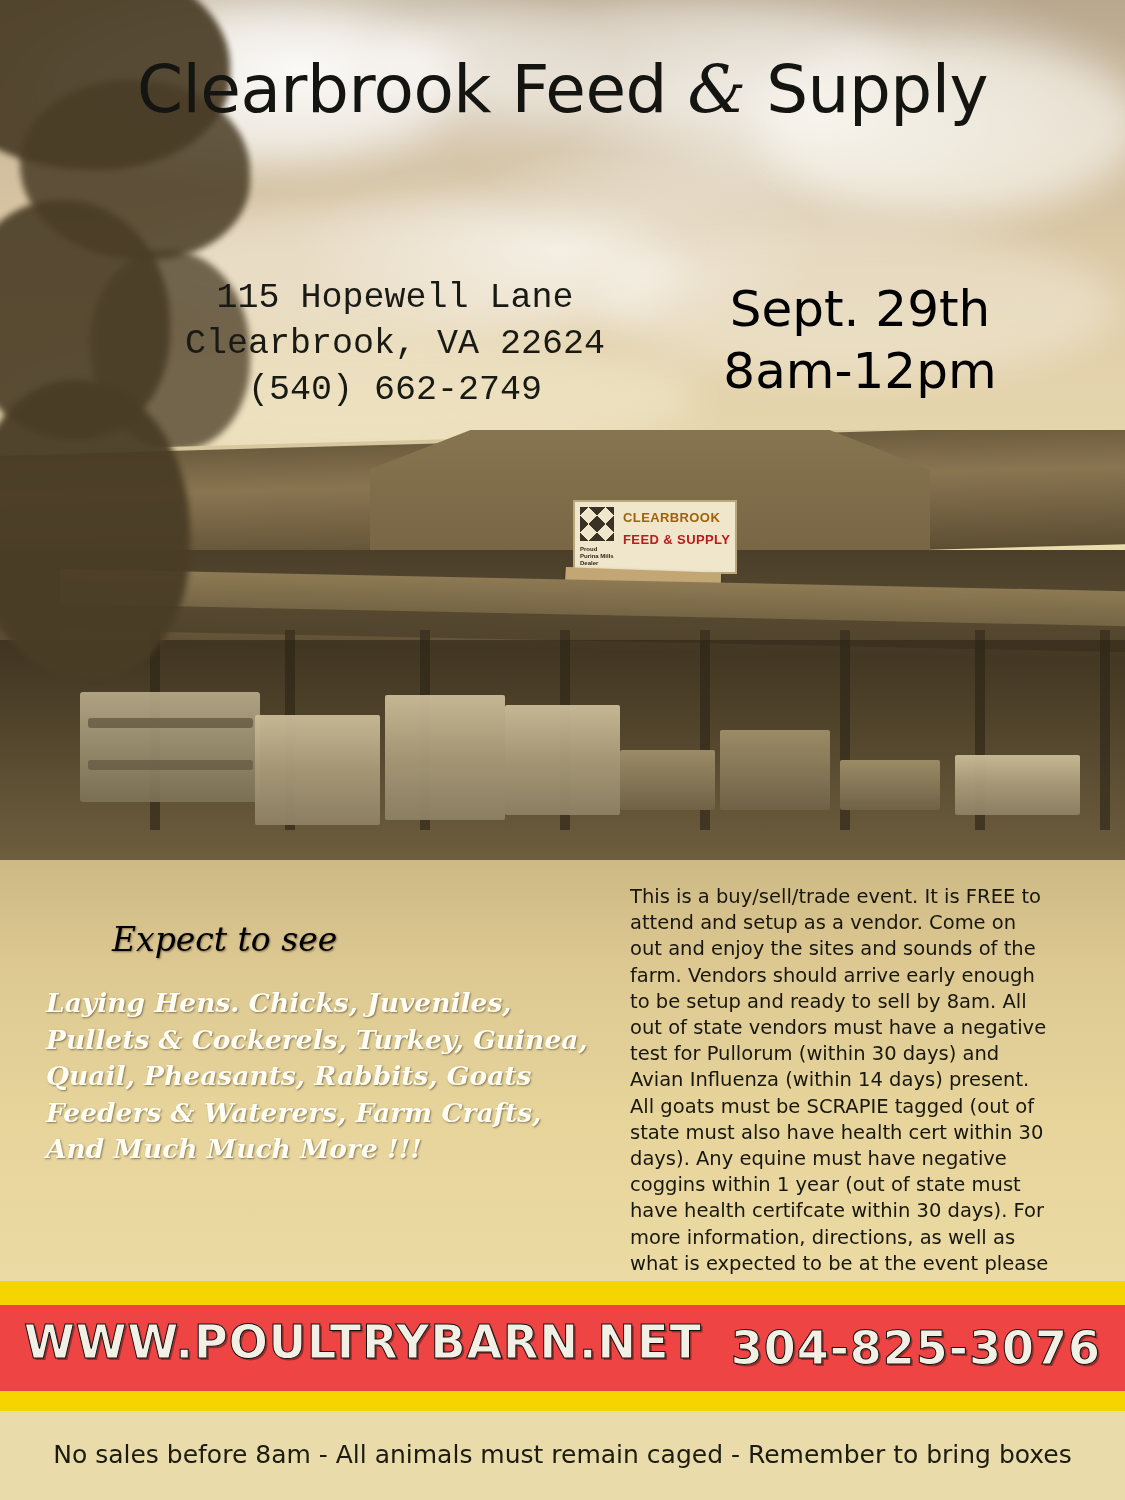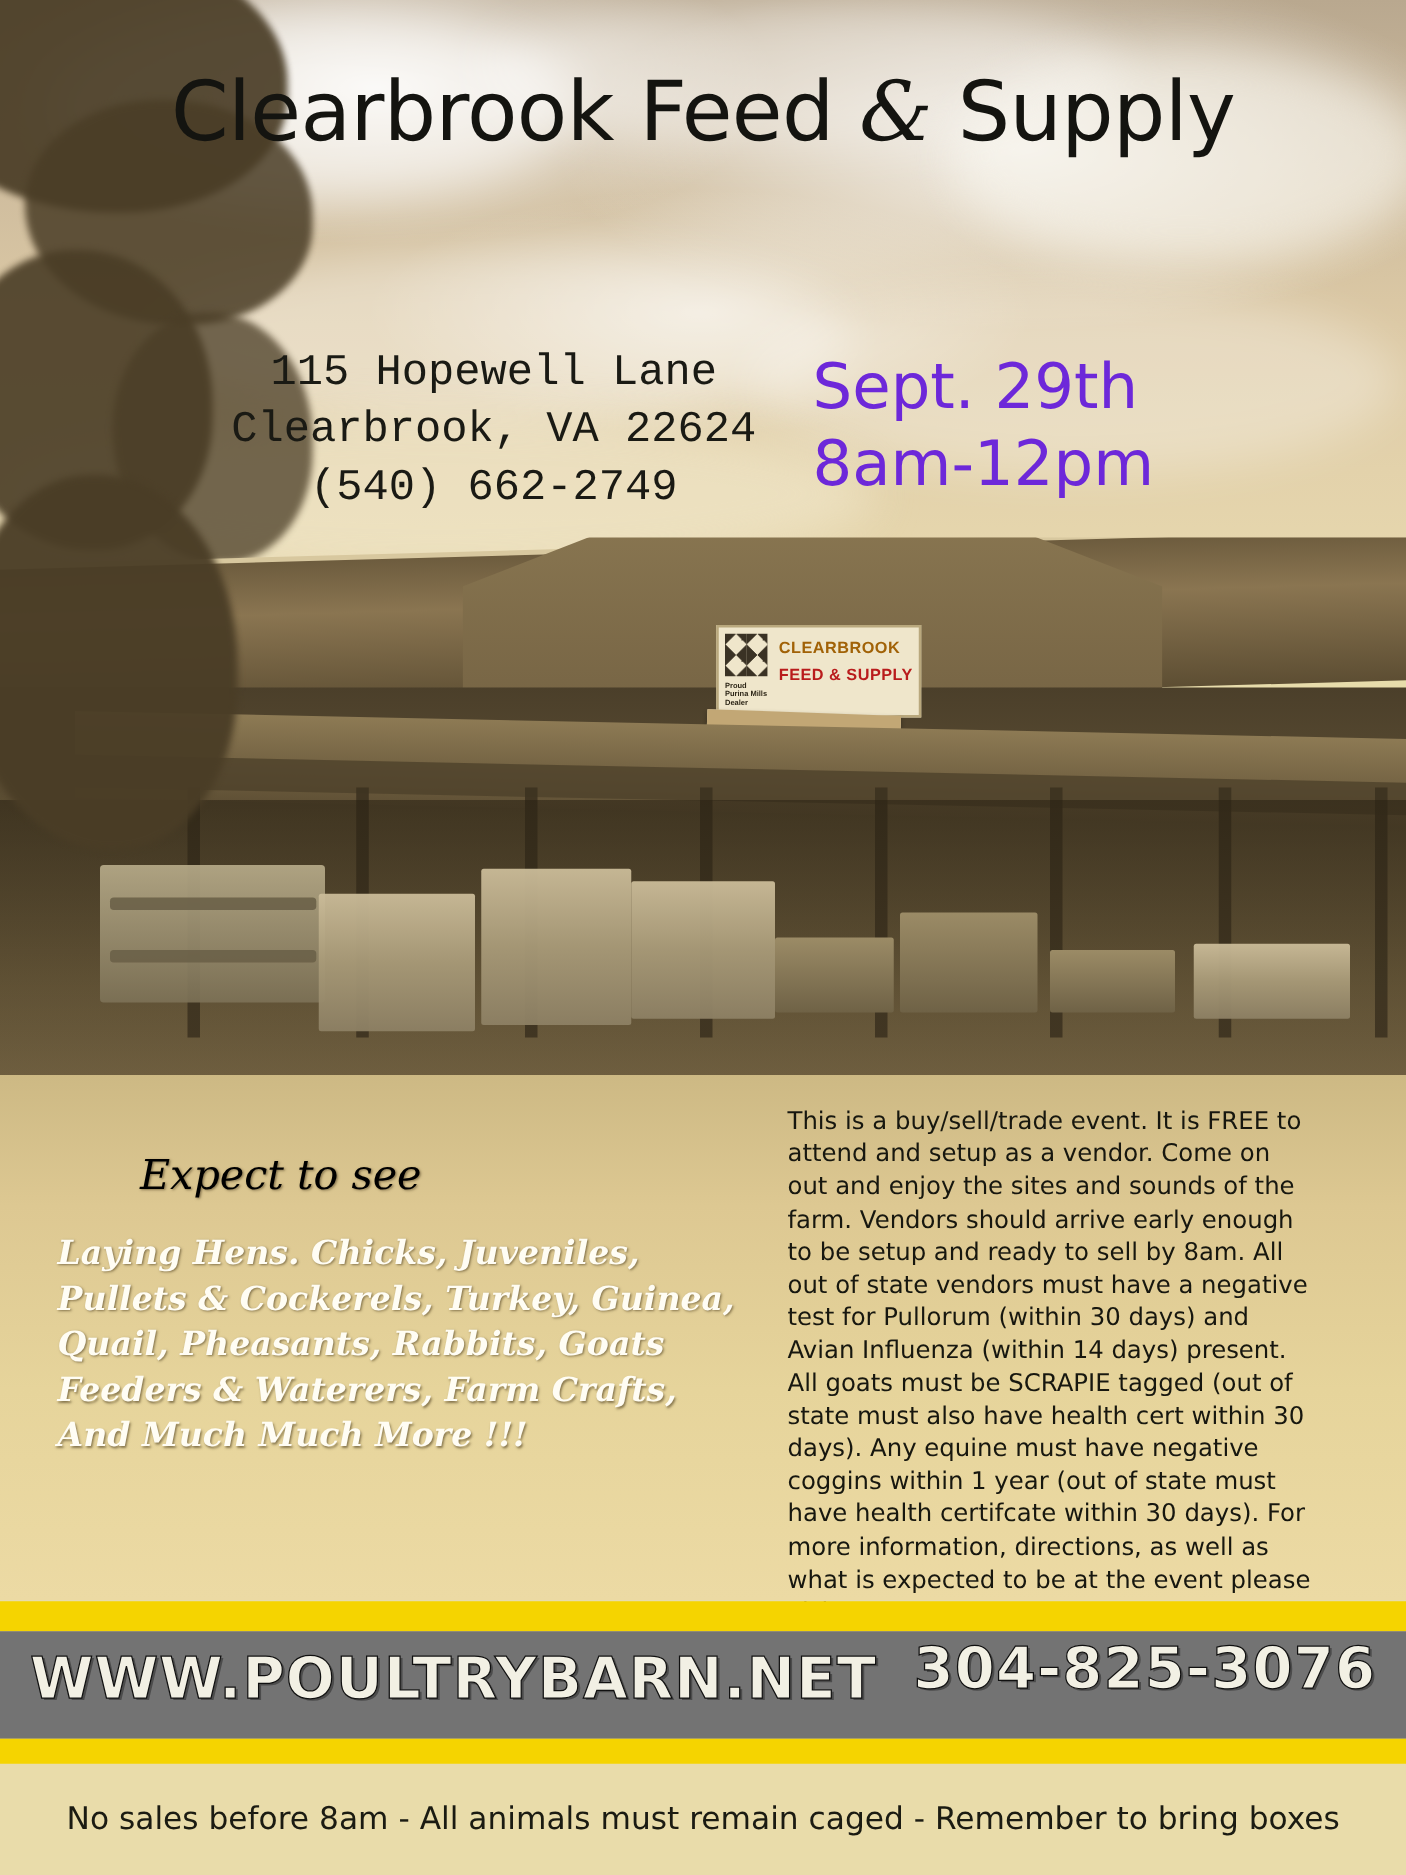--- a/index.html
+++ b/index.html
@@ -236,21 +236,22 @@
     color: #1a1a14;
     font-family: Liberation Mono, monospace;
     font-size: 35px;
     line-height: 46px;
   }
 
   .datebox {
     position: absolute;
     left: 650px; top: 278px;
     width: 420px;
-    color: #6d28d9;
+    text-align: center;
+    color: #000000;
     font-family: "DejaVu Sans", sans-serif;
     font-size: 50px;
     line-height: 62px;
   }
 
   .expect-head {
     position: absolute;
     left: 112px; top: 920px;
     color: #000000;
     font-family: "DejaVu Serif", serif;
@@ -286,38 +287,38 @@
   .yellow-bar-top {
     position: absolute;
     left: 0; top: 1281px;
     width: 1125px; height: 24px;
     background: #f5d400;
   }
   .blue-bar {
     position: absolute;
     left: 0; top: 1305px;
     width: 1125px; height: 86px;
-    background: #737373;
+    background: #ef4444;
     display: flex;
     align-items: center;
   }
   .blue-bar .site {
     position: absolute;
     left: 24px; top: 10px;
     font-family: "DejaVu Sans", sans-serif;
     font-weight: bold;
     font-size: 46px;
     letter-spacing: 1px;
     color: #f2f0e4;
     -webkit-text-stroke: 1px #101010;
     text-shadow: 2px 2px 0 rgba(0,0,0,0.35);
   }
   .blue-bar .phone {
     position: absolute;
-    right: 24px; top: 2px;
+    right: 24px; top: 16px;
     font-family: "DejaVu Sans", sans-serif;
     font-weight: bold;
     font-size: 46px;
     letter-spacing: 1px;
     color: #f2f0e4;
     -webkit-text-stroke: 1px #101010;
     text-shadow: 2px 2px 0 rgba(0,0,0,0.35);
   }
   .yellow-bar-bottom {
     position: absolute;

